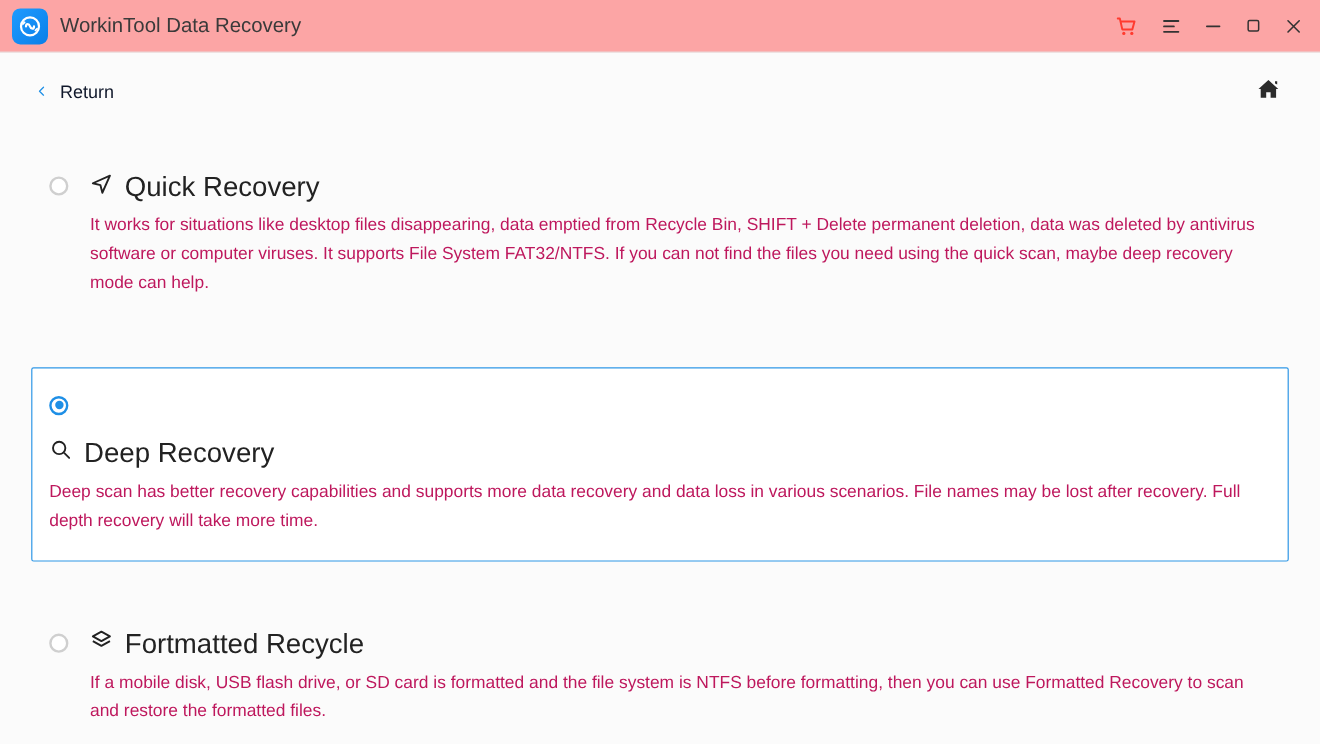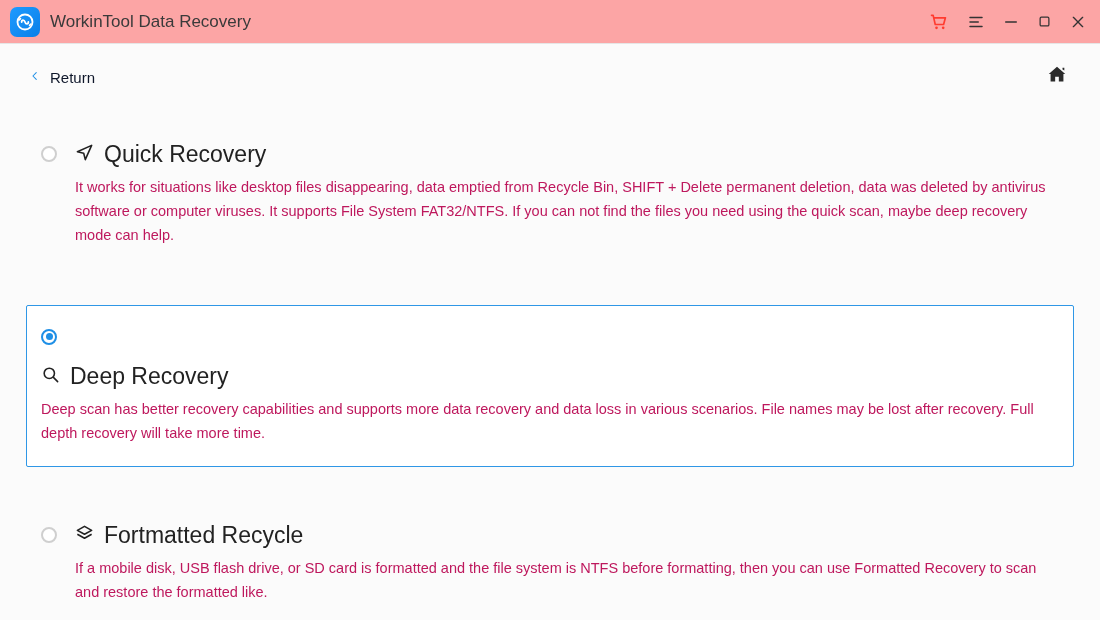--- a/index.html
+++ b/index.html
@@ -227,17 +227,17 @@
     <div class="opt-body">
       <div class="opt-title-row">
         <span class="opt-icon">
           <svg width="19" height="19" viewBox="0 0 24 24" fill="none">
               <path d="M12 3 L21 8 L12 13 L3 8 Z" stroke="#222" stroke-width="2" stroke-linejoin="round"></path>
               <path d="M3 13 L12 18 L21 13" stroke="#222" stroke-width="2" stroke-linejoin="round"></path>
             </svg>
         </span>
         <span class="opt-title">Fortmatted Recycle</span>
       </div>
-      <div class="opt-desc">If a mobile disk, USB flash drive, or SD card is formatted and the file system is NTFS before formatting, then you can use Formatted Recovery to scan and restore the formatted like.</div>
+      <div class="opt-desc">If a mobile disk, USB flash drive, or SD card is formatted and the file system is NTFS before formatting, then you can use Formatted Recovery to scan and restore the formatted files.</div>
     </div>
   </div>
 
 </div>
 
 </body></html>

